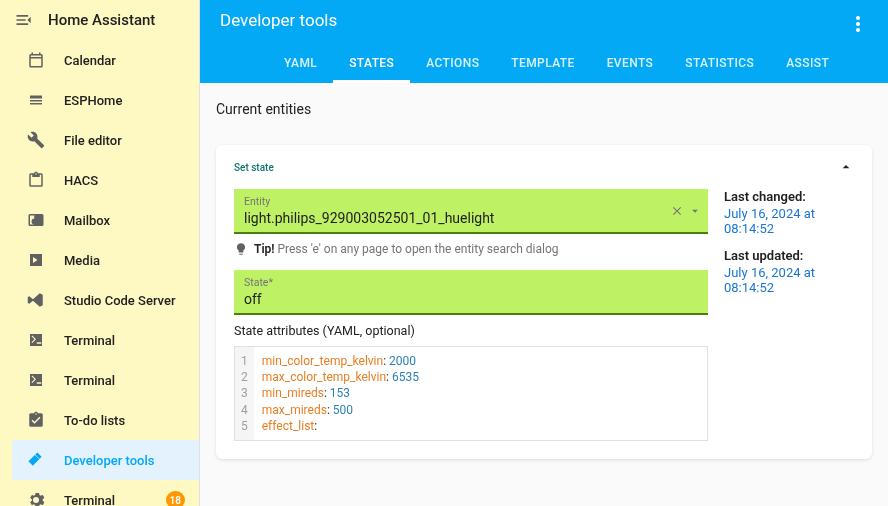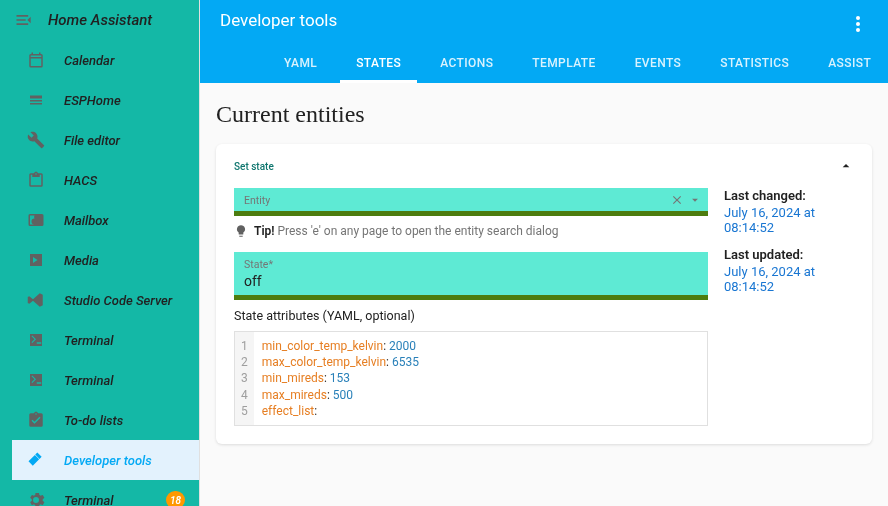--- a/index.html
+++ b/index.html
@@ -1,48 +1,48 @@
 <!DOCTYPE html>
 <html><head>
 <meta charset="utf-8">
 <style>
 * { box-sizing: border-box; margin: 0; padding: 0; font-family: -apple-system, BlinkMacSystemFont, "Segoe UI", Roboto, sans-serif; }
 body { width: 888px; height: 506px; display: flex; overflow: hidden; background: #fafafa; }
-.sidebar { width: 200px; background: #14b8a6; border-right: 1px solid #e0e0e0; display: flex; flex-direction: column; overflow-y: auto; font-style: italic; }
+.sidebar { width: 200px; background: #fef9c3; border-right: 1px solid #e0e0e0; display: flex; flex-direction: column; overflow-y: auto; }
 .sidebar-header { display: flex; align-items: center; padding: 10px 14px; font-weight: 500; font-size: 15px; color: #212121; }
 .sidebar-header svg { margin-right: 14px; width: 20px; height: 20px; fill: #616161; }
 .sidebar-items { flex: 1; overflow-y: auto; }
 .sidebar-item { display: flex; align-items: center; padding: 10px 14px; font-size: 13px; color: #212121; cursor: pointer; font-weight: 500; margin-left: 12px; }
 .sidebar-item.active { background: #e3f2fd; color: #03a9f4; }
 .sidebar-item.active .icon svg { fill: #03a9f4; }
 .sidebar-item .icon { width: 20px; height: 20px; margin-right: 18px; display: flex; align-items: center; justify-content: center; }
 .sidebar-item .icon svg { width: 18px; height: 18px; fill: #616161; }
 .badge { margin-left: auto; background: #ff9800; color: #fff; border-radius: 9px; font-size: 10px; font-weight: 600; min-width: 18px; height: 18px; display: inline-flex; align-items: center; justify-content: center; padding: 0 4px; }
 .main { flex: 1; display: flex; flex-direction: column; overflow: hidden; }
 .topbar { background: #03a9f4; color: #fff; padding: 10px 20px 0; position: relative; }
 .topbar-title { font-size: 17px; font-weight: 400; padding-bottom: 16px; }
 .topbar-menu { position: absolute; right: 14px; top: 8px; width: 32px; height: 32px; display: flex; align-items: center; justify-content: center; cursor: pointer; border-radius: 50%; }
 .topbar-menu svg { fill: #fff; width: 4px; height: 16px; }
-.tabs { display: flex; gap: 7px; padding-left: 48px; }
+.tabs { display: flex; gap: 0; padding-left: 48px; }
 .tab { padding: 10px 16px; font-size: 12px; font-weight: 500; color: rgba(255,255,255,0.85); cursor: pointer; border-bottom: 3px solid transparent; letter-spacing: 0.4px; }
 .tab.active { color: #fff; border-bottom-color: #fff; }
 .content { flex: 1; overflow-y: auto; padding: 18px 16px; }
-.page-title { font-size: 24px; font-weight: 400; color: #212121; margin-bottom: 16px; font-family: Liberation Serif, serif; }
+.page-title { font-size: 14px; font-weight: 400; color: #212121; margin-bottom: 28px; }
 .panel { background: #fff; border-radius: 6px; box-shadow: 0 1px 3px rgba(0,0,0,0.12); overflow: hidden; }
 .panel-header { display: flex; align-items: center; justify-content: space-between; padding: 14px 18px; font-size: 10px; font-weight: 500; color: #0f766e; cursor: pointer; }
 .panel-header svg { width: 16px; height: 16px; fill: #212121; }
 .panel-body { padding: 0 18px 18px; font-size: 12.5px; color: #424242; }
 .desc { line-height: 1.5; margin-bottom: 12px; }
 .two-col { display: flex; gap: 16px; }
 .left-col { flex: 1; min-width: 0; }
 .right-col { width: 130px; font-size: 13px; }
 .right-col .meta-label { font-weight: 600; color: #212121; margin-bottom: 2px; }
 .right-col .meta-link { color: #1976d2; cursor: pointer; }
 .right-col .meta-block { margin-bottom: 12px; }
-.field { background: #5eead4; border-bottom: 5px solid #4d7c0f; padding: 6px 10px 4px; position: relative; margin-bottom: 8px; }
+.field { background: #bef264; border-bottom: 2px solid #4d7c0f; padding: 6px 10px 4px; position: relative; margin-bottom: 8px; }
 .field-label { font-size: 10.5px; color: #757575; }
 .field-input { border: none; background: transparent; width: 100%; font-size: 14px; color: #212121; outline: none; padding: 2px 0; }
 .field-actions { position: absolute; right: 6px; top: 50%; transform: translateY(-50%); display: flex; gap: 4px; align-items: center; }
 .field-actions svg { width: 14px; height: 14px; fill: #757575; cursor: pointer; }
 .tip { display: flex; align-items: center; gap: 6px; font-size: 12px; color: #757575; margin: 4px 0 14px; }
 .tip svg { width: 14px; height: 14px; fill: #616161; }
 .tip strong { color: #212121; font-weight: 600; }
 .attrs-label { font-size: 12.5px; color: #212121; margin-bottom: 8px; }
 .code-editor { background: #fff; border: 1px solid #e0e0e0; font-family: "Courier New", monospace; font-size: 12px; display: flex; }
 .gutter { background: #f5f5f5; color: #9e9e9e; text-align: right; padding: 6px 6px; user-select: none; line-height: 1.35; }
@@ -192,20 +192,21 @@
         <svg viewBox="0 0 24 24">
             <path d="M7 14l5-5 5 5z"></path>
           </svg>
       </div>
       <div class="panel-body">
 
         <div class="two-col">
           <div class="left-col">
             <div class="field">
               <div class="field-label">Entity</div>
+              <input class="field-input" value="light.philips_929003052501_01_huelight" style="">
               <div class="field-actions">
                 <svg viewBox="0 0 24 24">
                     <path d="M19 6.4L17.6 5 12 10.6 6.4 5 5 6.4 10.6 12 5 17.6 6.4 19 12 13.4 17.6 19 19 17.6 13.4 12z"></path>
                   </svg>
                 <svg viewBox="0 0 24 24">
                     <path d="M7 10l5 5 5-5z"></path>
                   </svg>
               </div>
             </div>
 

